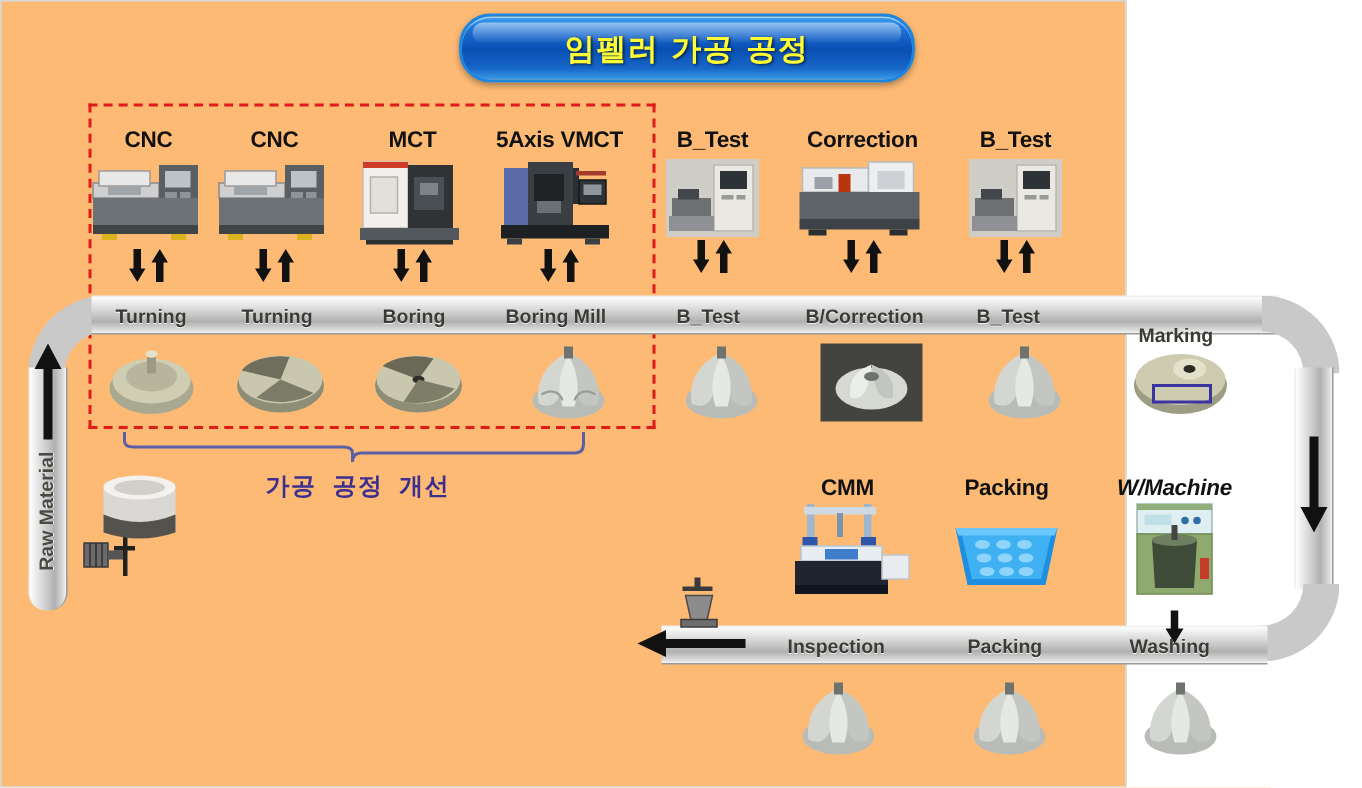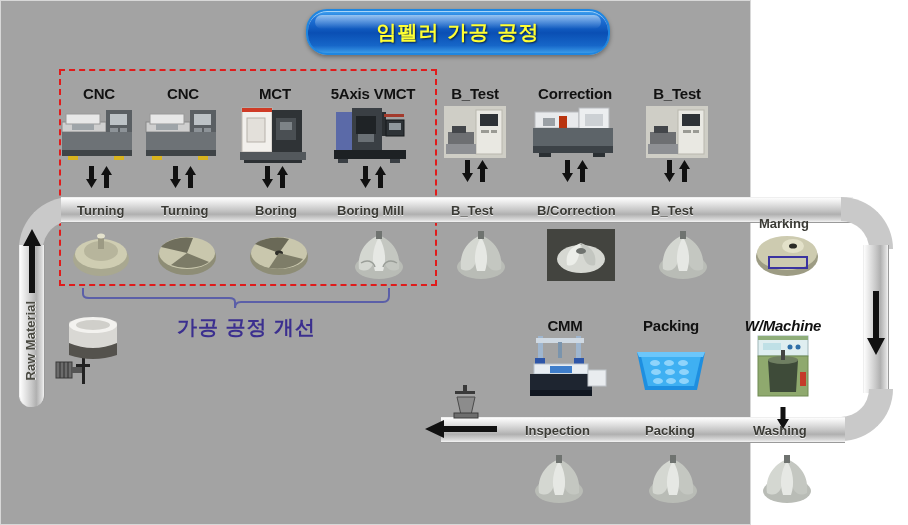--- a/index.html
+++ b/index.html
@@ -1,17 +1,17 @@
 <!DOCTYPE html>
 <html><head>
 <meta charset="utf-8">
 <style>
   html,body{margin:0;padding:0;background:#fff;}
   body{width:908px;height:525px;overflow:hidden;font-family:"Liberation Sans","DejaVu Sans",sans-serif;}
-  #stage{position:relative;width:751px;height:525px;background:#a3a3a3;border:1px solid #d8d8d8;box-sizing:border-box;}
+  #stage{position:relative;width:751px;height:525px;background:#fdba74;border:1px solid #d8d8d8;box-sizing:border-box;}
 
   
   .title-pill{
     position:absolute;left:305px;top:8px;width:300px;height:42px;
     border-radius:21px;
     background:linear-gradient(180deg,#3ea2f0 0%,#1f74d8 18%,#0a4fb4 52%,#1666c8 82%,#3a9ae8 100%);
     border:2px solid #1f86e0;
     box-shadow:0 2px 4px rgba(0,0,0,.35), inset 0 1px 0 rgba(255,255,255,.55);
     display:flex;align-items:center;justify-content:center;
   }
@@ -76,22 +76,22 @@
     font-family:"Liberation Sans",sans-serif;
     text-shadow:0 1px 0 rgba(255,255,255,.8);
   }
 
   
   .part{position:absolute;width:68px;height:52px;}
 
   
   .brace{position:absolute;left:80px;top:287px;width:310px;height:22px;}
   .improve-text{
-    position:absolute;left:176px;top:313px;font-size:20px;font-weight:bold;color:#3b2f8f;
-    font-family:Liberation Sans, sans-serif;letter-spacing:1px;
+    position:absolute;left:176px;top:313px;font-size:16px;font-weight:bold;color:#3b2f8f;
+    font-family:Liberation Mono, monospace;letter-spacing:1px;
     white-space:nowrap;
   }
 
   svg{display:block;overflow:visible;}
 </style>
 </head>
 <body>
 
 <div id="stage">
 

